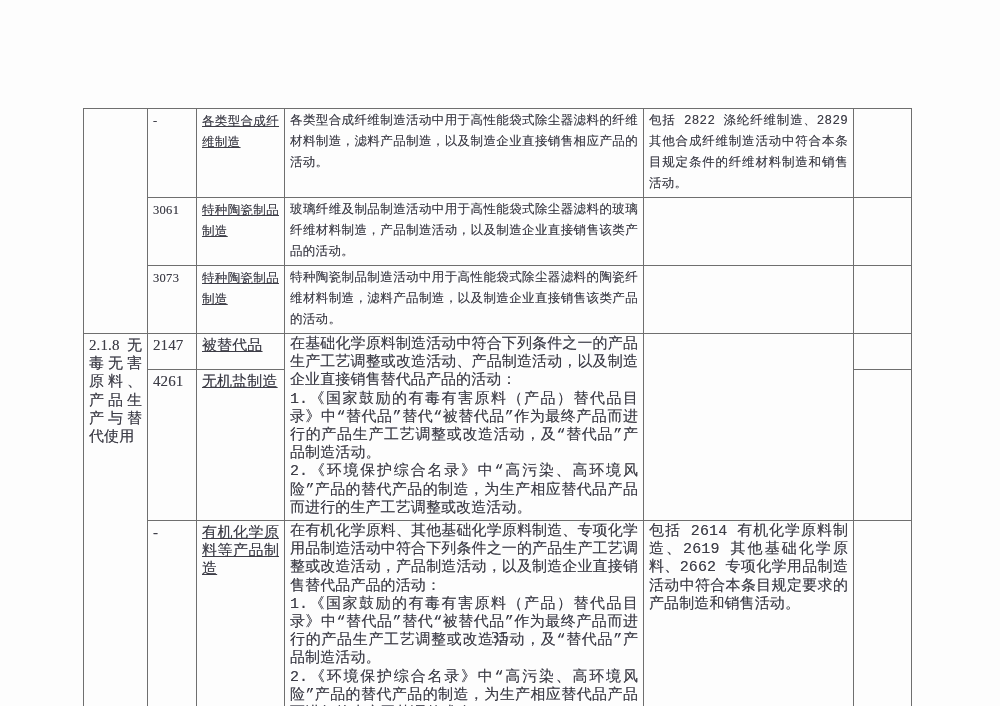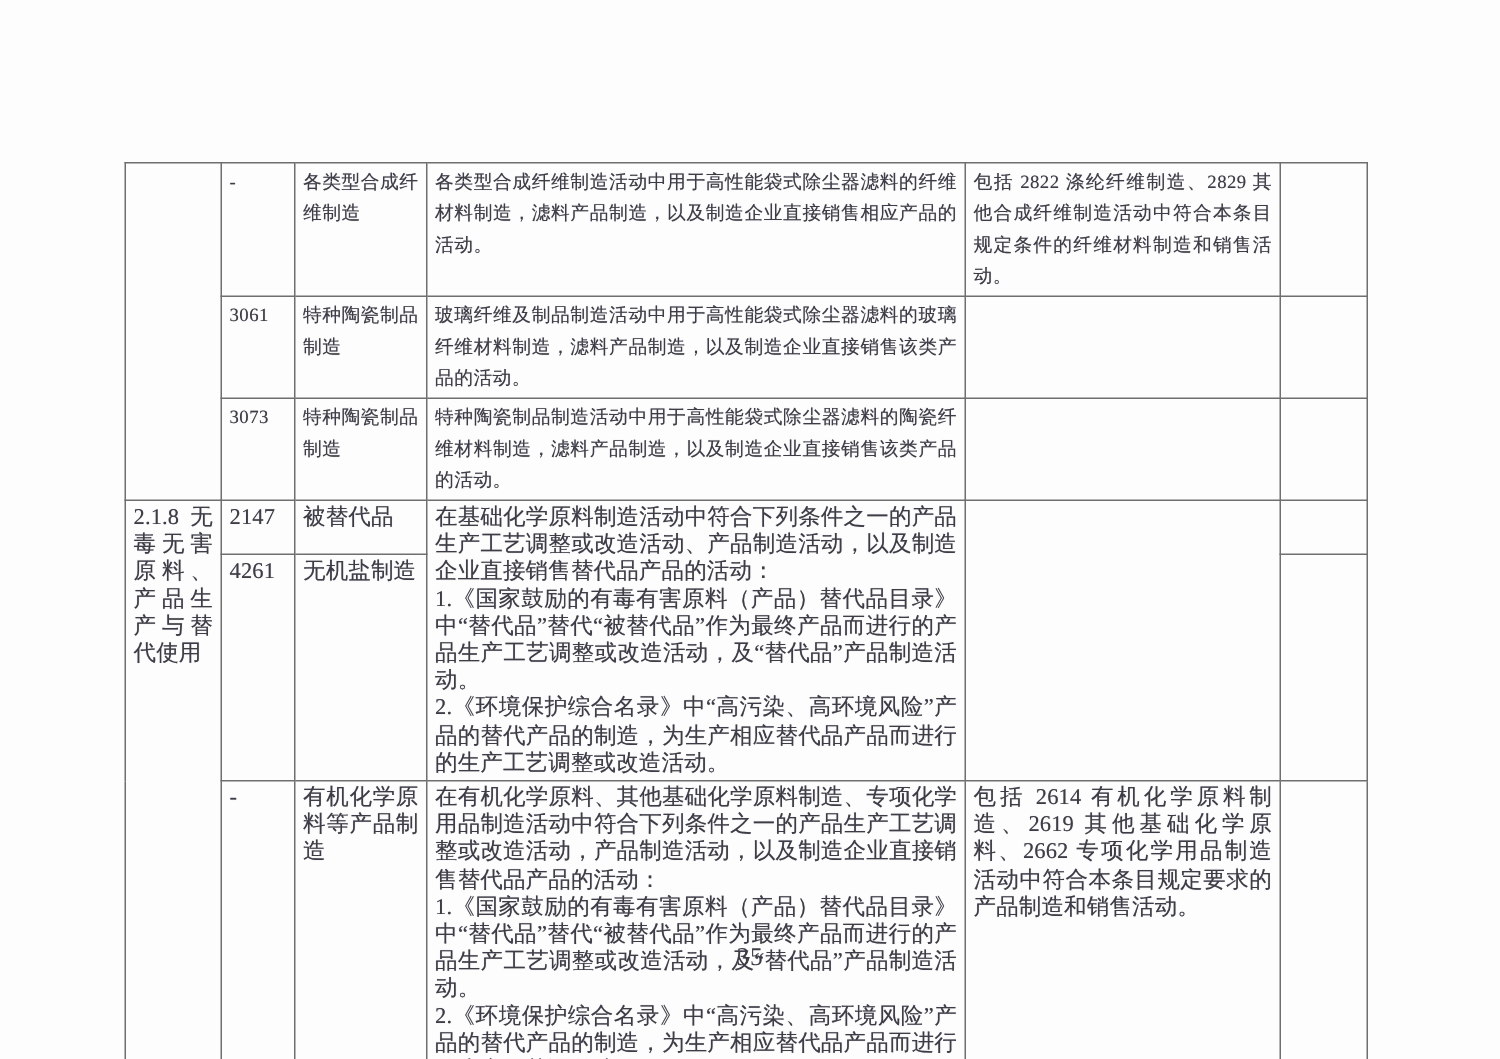--- a/index.html
+++ b/index.html
@@ -38,24 +38,25 @@
   tr.loose td { font-size: 12.5px; line-height: 21px; letter-spacing: 0.3px; }
   tr.tight td { font-size: 15px;   line-height: 18.2px; letter-spacing: 0.1px; }
   tr.r1 { height: 53px; }
   tr.r2 { height: 56px; }
   tr.r3 { height: 58px; }
   tr.r4 { height: 32px; }
   tr.r5 { height: 134px; }
   tr.r6 { height: 149px; }
   td.cat  { padding: 3px 3px 2px 5px; font-size: 12.5px; text-align: justify; }
   td.code { padding-left: 6px; font-size: 13.5px; letter-spacing: 0.4px; }
-  td.name { padding-left: 6px; font-size: 12.5px; text-align: justify; }
+  td.name { padding-left: 6px; font-size: 12.5px; text-align: justify; text-decoration: underline; }
   td.desc, td.notes {
     text-align: justify;
     white-space: pre-line;
+    font-family: Liberation Mono, monospace;
   }
   .page-number {
     position: absolute;
     left: 0;
     right: 0;
     top: 628px;
     text-align: center;
     font-size: 17px;
     letter-spacing: 0.5px;
   }
@@ -81,21 +82,21 @@
       <td class="code">-</td>
       <td class="name">各类型合成纤维制造</td>
       <td class="desc">各类型合成纤维制造活动中用于高性能袋式除尘器滤料的纤维材料制造，滤料产品制造，以及制造企业直接销售相应产品的活动。</td>
       <td class="notes">包括 2822 涤纶纤维制造、2829 其他合成纤维制造活动中符合本条目规定条件的纤维材料制造和销售活动。</td>
       <td class="blank"></td>
     </tr>
 
     <tr class="loose r2">
       <td class="code">3061</td>
       <td class="name">特种陶瓷制品制造</td>
-      <td class="desc">玻璃纤维及制品制造活动中用于高性能袋式除尘器滤料的玻璃纤维材料制造，滤料产品制造，以及制造企业直接销售该类产品的活动。</td>
+      <td class="desc">玻璃纤维及制品制造活动中用于高性能袋式除尘器滤料的玻璃纤维材料制造，产品制造活动，以及制造企业直接销售该类产品的活动。</td>
       <td class="notes"></td>
       <td class="blank"></td>
     </tr>
 
     <tr class="loose r3">
       <td class="code">3073</td>
       <td class="name">特种陶瓷制品制造</td>
       <td class="desc">特种陶瓷制品制造活动中用于高性能袋式除尘器滤料的陶瓷纤维材料制造，滤料产品制造，以及制造企业直接销售该类产品的活动。</td>
       <td class="notes"></td>
       <td class="blank"></td>

